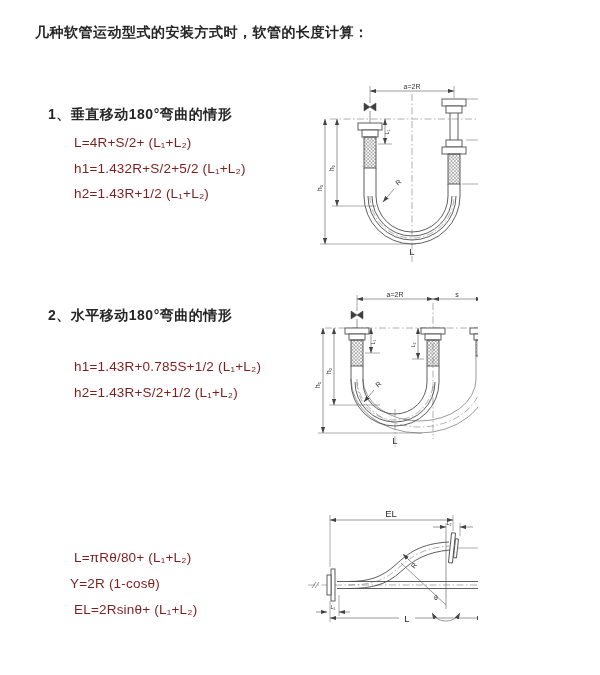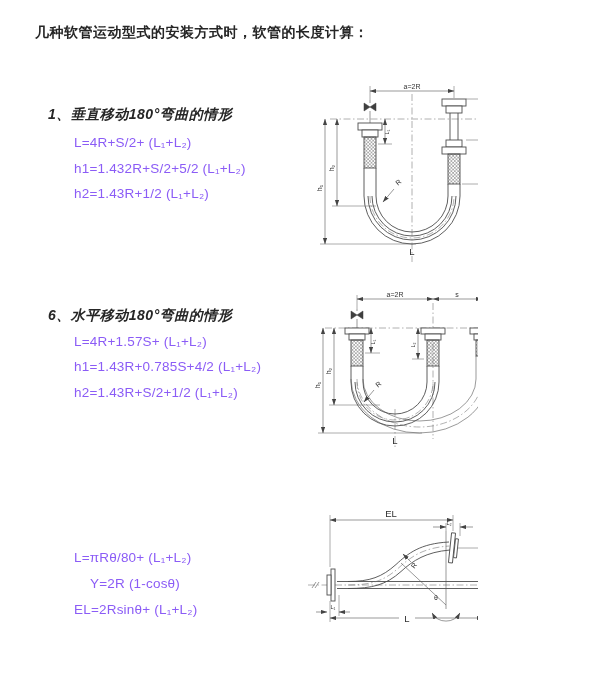--- a/index.html
+++ b/index.html
@@ -1,20 +1,20 @@
 <!DOCTYPE html>
 <html><head>
 <meta charset="utf-8">
 <style>
   html,body{margin:0;padding:0;background:#ffffff;}
   .page{position:relative;width:478px;height:675px;background:#fff;overflow:hidden;
         font-family:"Liberation Sans","DejaVu Sans",sans-serif;color:#262626;}
   .title{position:absolute;left:35px;top:24px;font-size:14px;font-weight:bold;letter-spacing:.5px;}
-  .sec-heading{position:absolute;font-size:14px;font-weight:bold;letter-spacing:.5px;white-space:nowrap;font-style:italic;}
-  .formula{position:absolute;font-size:13.5px;font-weight:normal;color:#8b5cf6;white-space:nowrap;letter-spacing:.2px;}
+  .sec-heading{position:absolute;font-size:14px;font-weight:bold;letter-spacing:.5px;white-space:nowrap;}
+  .formula{position:absolute;font-size:13.5px;font-weight:normal;color:#7f1d1d;white-space:nowrap;letter-spacing:.2px;}
   svg.diag{position:absolute;overflow:visible;}
   
   .ln{stroke:#4d4d4d;stroke-width:0.9;fill:none;}
   .thin{stroke:#555;stroke-width:0.6;fill:none;}
   .dimln{stroke:#555;stroke-width:0.6;fill:none;}
   .ext{stroke:#666;stroke-width:0.55;fill:none;}
   .cl{stroke:#6f6f6f;stroke-width:0.55;fill:none;stroke-dasharray:7 2.5 1.5 2.5;}
   .flange{fill:#fff;stroke:#4d4d4d;stroke-width:0.9;}
   .braid{fill:url(#braid);stroke:#4d4d4d;stroke-width:0.9;}
   .valve{fill:#3f3f3f;stroke:#3f3f3f;stroke-width:0.5;}
@@ -38,27 +38,26 @@
     </defs>
   </svg>
 
   <div class="title">几种软管运动型式的安装方式时，软管的长度计算：</div>
 
   <div class="sec-heading" style="left:48px;top:106px">1、垂直移动180°弯曲的情形</div>
   <div class="formula" style="left:74px;top:135px">L=4R+S/2+ (L₁+L₂)</div>
   <div class="formula" style="left:74px;top:161px">h1=1.432R+S/2+5/2 (L₁+L₂)</div>
   <div class="formula" style="left:74px;top:186px">h2=1.43R+1/2 (L₁+L₂)</div>
 
-  <div class="sec-heading" style="left:48px;top:307px">6、水平移动180°弯曲的情形</div>
-  <div class="formula" style="left:74px;top:334px">L=4R+1.57S+ (L₁+L₂)</div>
-  <div class="formula" style="left:74px;top:359px">h1=1.43R+0.785S+4/2 (L₁+L₂)</div>
+  <div class="sec-heading" style="left:48px;top:307px">2、水平移动180°弯曲的情形</div>
+  <div class="formula" style="left:74px;top:359px">h1=1.43R+0.785S+1/2 (L₁+L₂)</div>
   <div class="formula" style="left:74px;top:385px">h2=1.43R+S/2+1/2 (L₁+L₂)</div>
 
   <div class="formula" style="left:74px;top:550px">L=πRθ/80+ (L₁+L₂)</div>
-  <div class="formula" style="left:90px;top:576px">Y=2R (1-cosθ)</div>
+  <div class="formula" style="left:70px;top:576px">Y=2R (1-cosθ)</div>
   <div class="formula" style="left:74px;top:602px">EL=2Rsinθ+ (L₁+L₂)</div>
 
   <svg class="diag" viewBox="0 0 290 195" style="left:312px;top:76px;width:290px;height:195px">
 
     <line class="cl" x1="100" y1="18" x2="100" y2="186"></line>
     <line class="cl" x1="18" y1="43" x2="172" y2="43"></line>
 
     <g>
       <line class="ext" x1="58" y1="10" x2="58" y2="24"></line>
       <line class="ext" x1="142" y1="10" x2="142" y2="22"></line>

